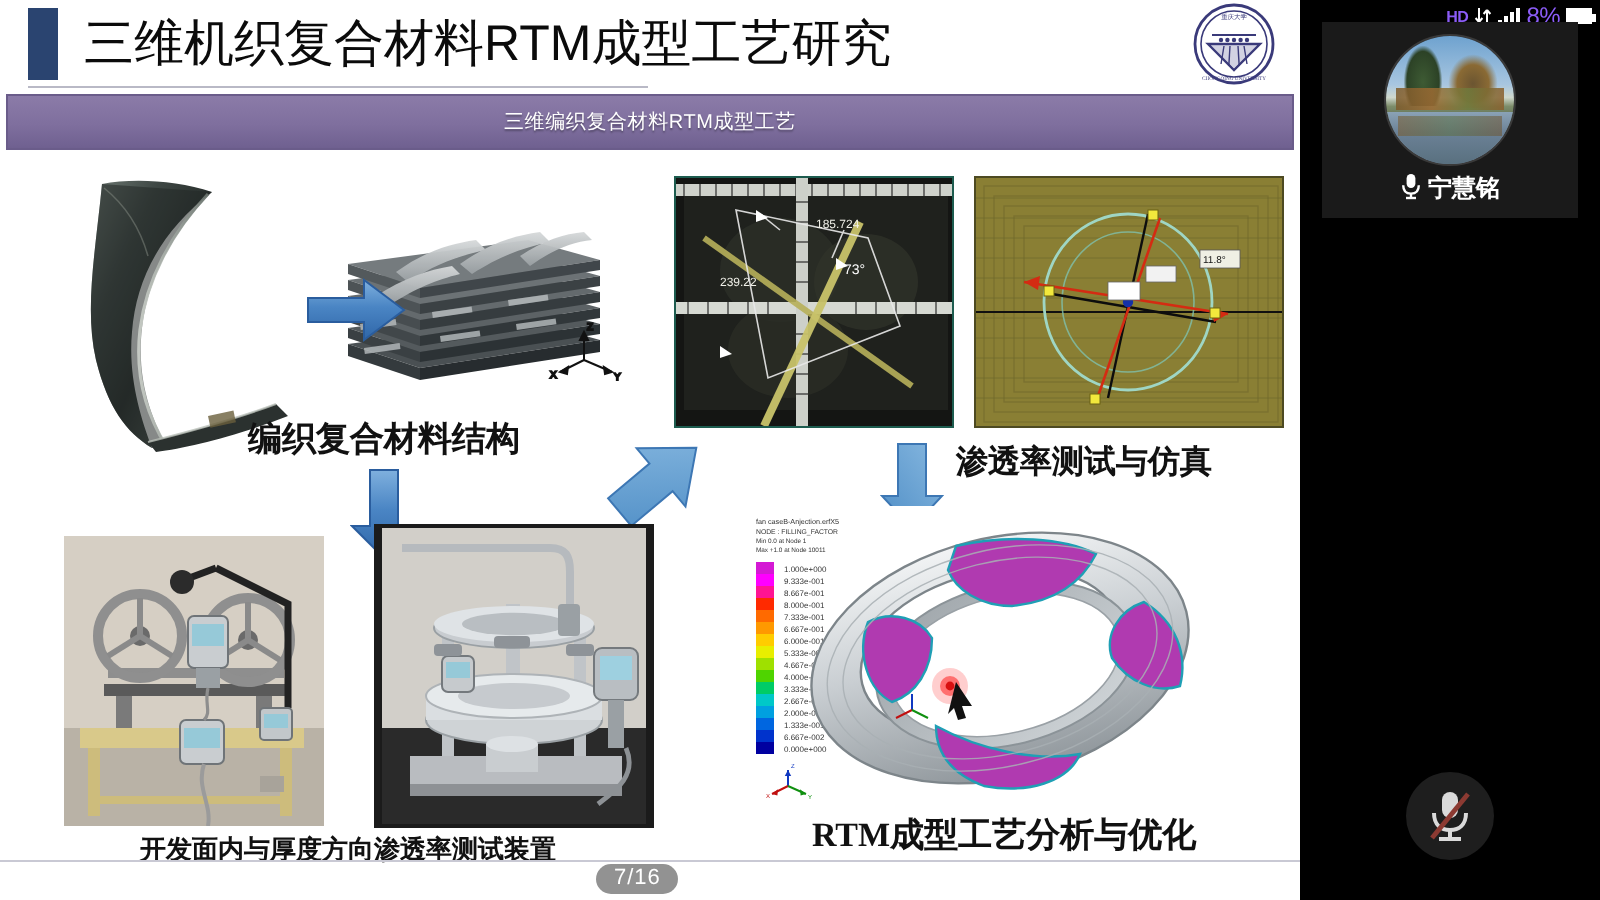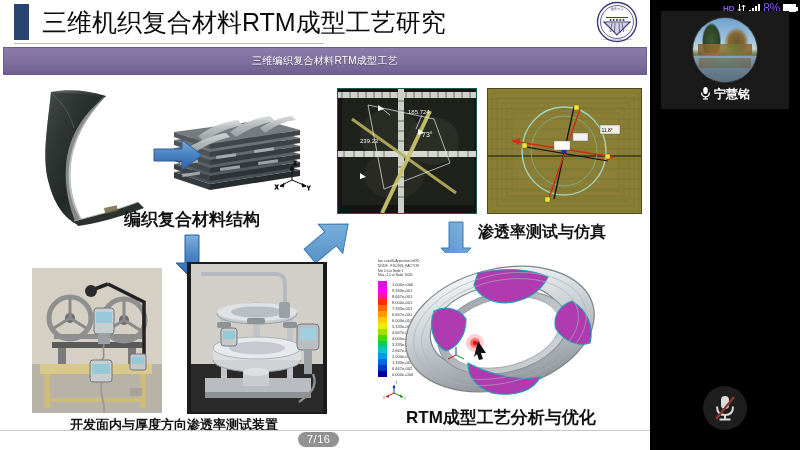--- a/index.html
+++ b/index.html
@@ -678,21 +678,21 @@
 
           <g transform="translate(106,94)" stroke-width="1" fill="none">
             <path d="M0 8 L0 0" stroke="#1038c0"></path>
             <path d="M0 8 L-8 12" stroke="#c01010"></path>
             <path d="M0 8 L8 12" stroke="#109010"></path>
           </g>
         </g>
       </svg>
     </div>
 
-    <div class="slide-label" style="left:406px;top:409px;font-size:17px;">RTM成型工艺分析与优化</div>
+    <div class="slide-label" style="left:406px;top:409px;font-size:17px;font-family:Liberation Serif, serif;">RTM成型工艺分析与优化</div>
 
     <div id="slide-bottom-rule"></div>
     <div id="page-indicator">7/16</div>
   </div>
 
   <div id="right-panel">
 
     <div id="statusbar">
       <span id="status-hd">HD</span>
       <svg id="status-data" width="9" height="10" viewBox="0 0 9 10">

